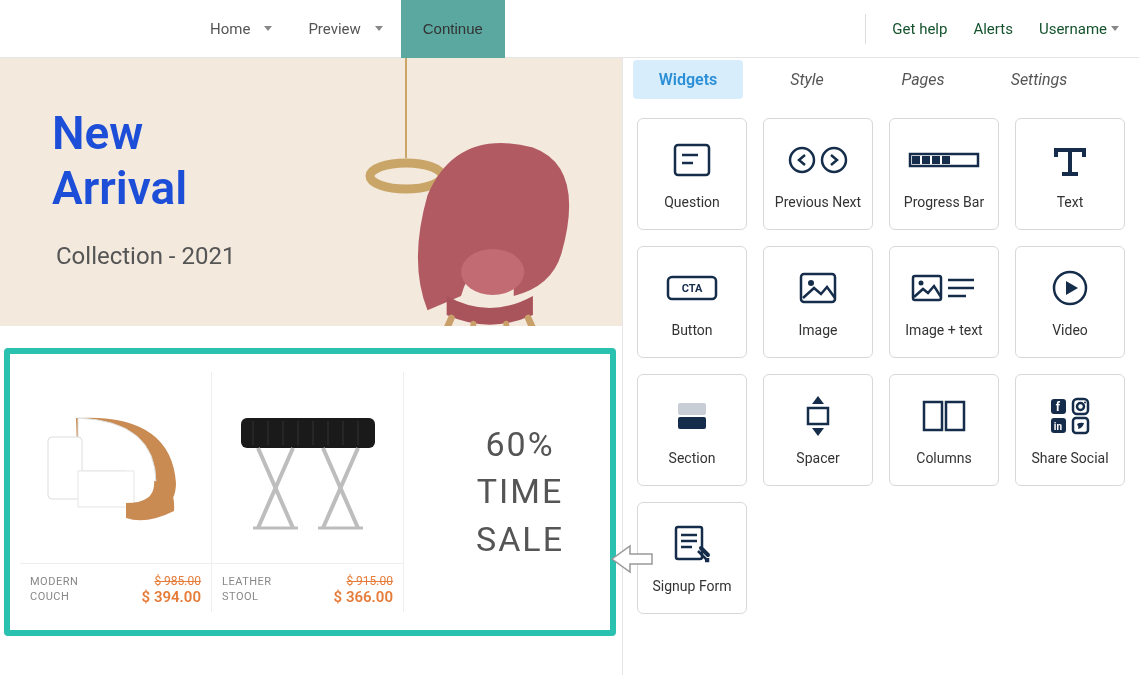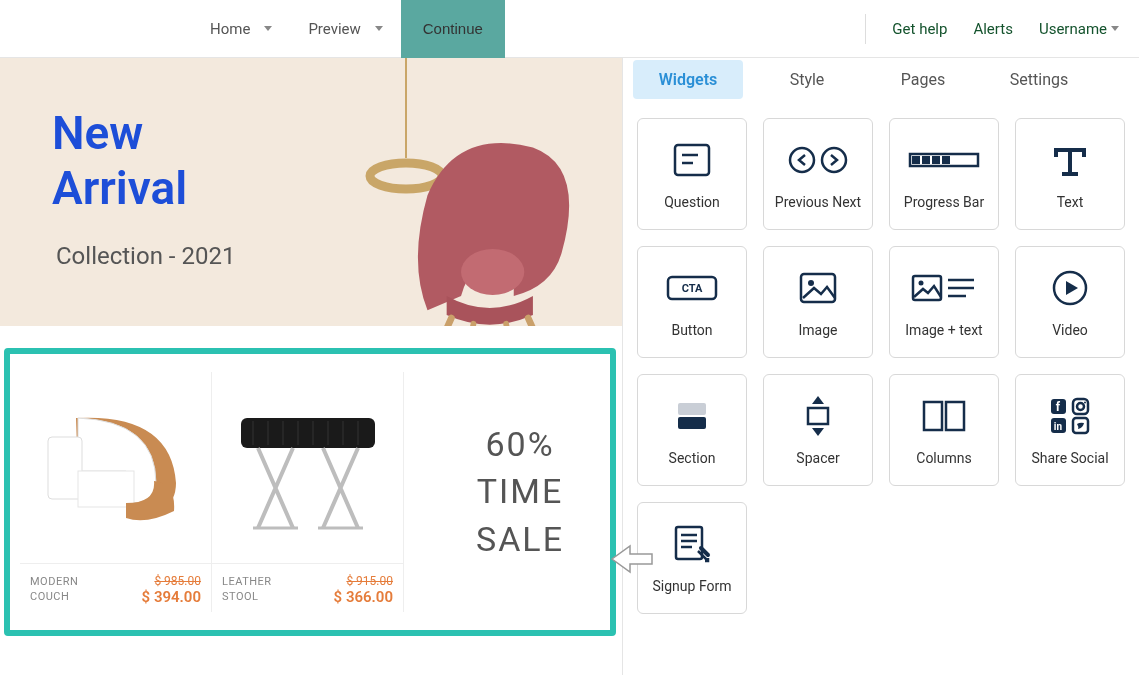--- a/index.html
+++ b/index.html
@@ -50,21 +50,21 @@
 .sale-block { flex:1; display:flex; flex-direction:column; justify-content:center; align-items:center; padding-left:34px; }
 .sale-line { font-size:34px; color:#555; letter-spacing:2px; line-height:1.4; }
 
 .arrow-pointer { position:absolute; left:610px; top:486px; }
 
 
 .panel { flex:1; border-left:1px solid #e5e5e5; padding:0; }
 .tabs { display:flex; height:44px; border-bottom:1px solid transparent; align-items:center; }
 .tab { flex:1; text-align:center; font-size:16px; color:#555; padding:10px 0; cursor:pointer; }
 .tab.active { background:#d8edfb; color:#2a8fd6; font-weight:600; border-radius:4px; margin:6px 6px 6px 10px; flex:0 0 110px; }
-.tab-plain { flex:0 0 116px; }
+.tab-plain { flex:0 0 116px;font-style:italic; }
 
 .widget-grid { padding:16px 14px; display:grid; grid-template-columns:repeat(4,110px); gap:16px; }
 .widget { width:110px; height:112px; border:1px solid #d8d8d8; border-radius:6px; display:flex; flex-direction:column; align-items:center; justify-content:center; gap:12px; cursor:pointer; }
 .widget-icon { height:44px; display:flex; align-items:center; justify-content:center; }
 .widget-label { font-size:14px; color:#333; text-align:center; }
 .widget svg { display:block; }
 .ico { fill:none; stroke:#152d4a; stroke-width:2.5; }
 .ico-fill { fill:#152d4a; }
 
 </style>

